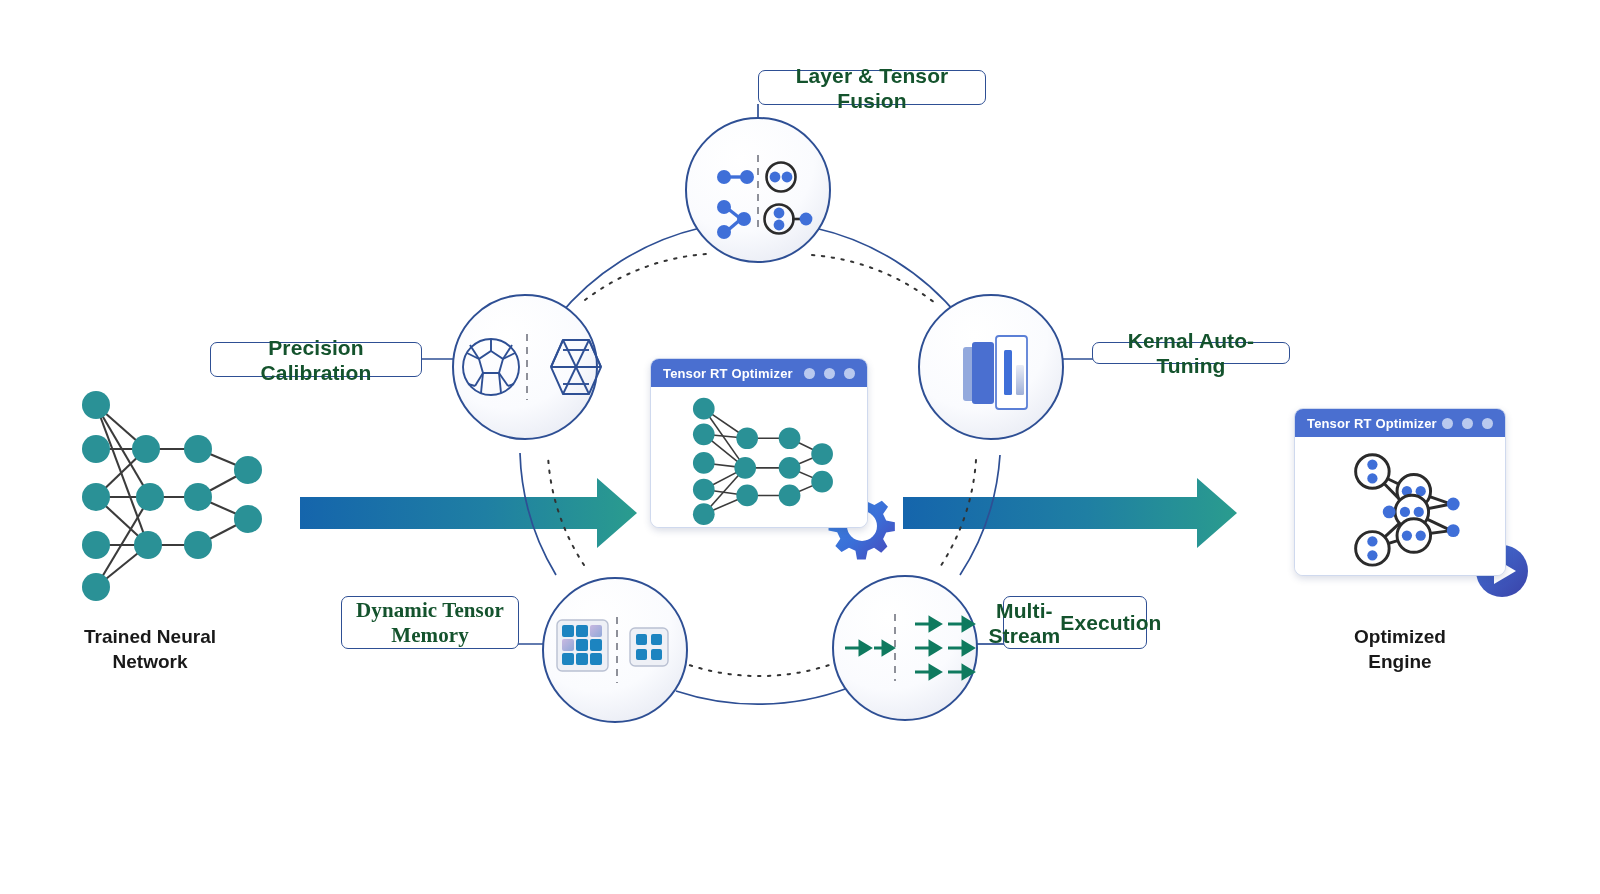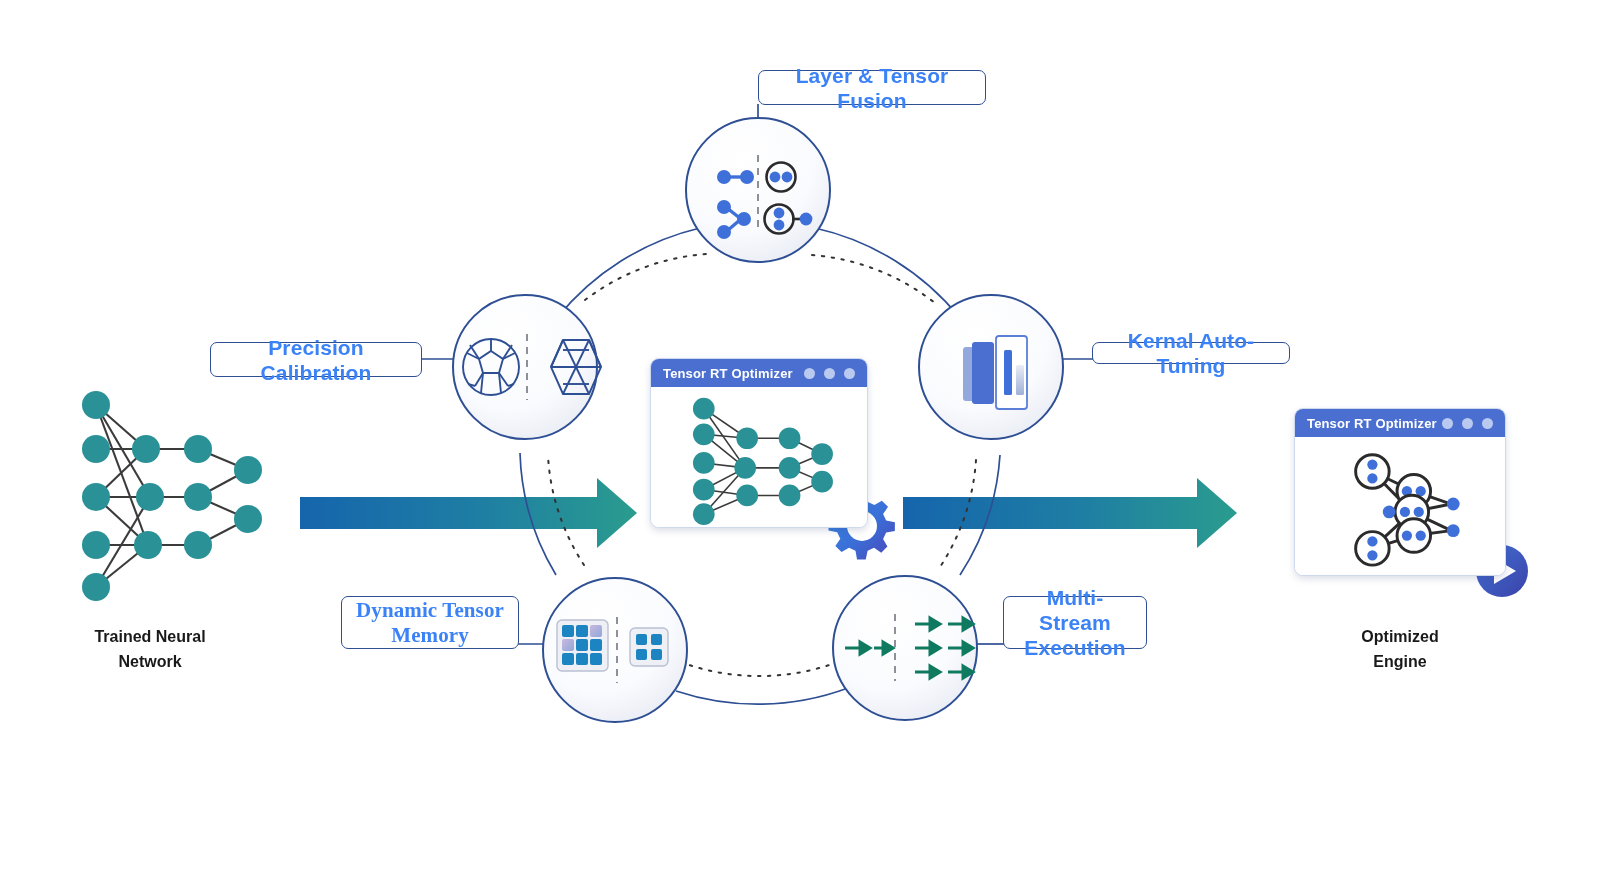--- a/index.html
+++ b/index.html
@@ -9,33 +9,33 @@
     color:#1a1a1a;
   }
   #stage{position:absolute;inset:0;}
   svg.layer{position:absolute;left:0;top:0;width:1600px;height:894px;}
   .cap{
     position:absolute;
     box-sizing:border-box;
     border:1.6px solid #2e4f94;
     border-radius:7px;
     background:#ffffff;
-    color:#3b82f6;
+    color:#14532d;
     font-weight:700;
     font-size:21px;
     line-height:25px;
     text-align:center;
     display:flex;align-items:center;justify-content:center;
     padding:7px 12px;
     letter-spacing:.1px;
   }
   .endlabel{
     position:absolute;
     font-weight:700;
-    font-size:16px;
+    font-size:19px;
     line-height:25px;
     text-align:center;
     color:#191919;
   }
   .win{
     position:absolute;
     box-sizing:border-box;
     background:#ffffff;
     border:1.4px solid #cfd9ee;
     border-radius:9px;
@@ -413,21 +413,21 @@
 
   <div class="cap" style="left:1092px; top:342px; width:198px; height:22px;">
     <span>Kernal Auto-Tuning</span>
   </div>
 
   <div class="cap" style="left:341px; top:596px; width:178px; height:53px; flex-direction:column;font-family:Liberation Serif, serif;">
     <span>Dynamic Tensor</span>
     <span>Memory</span>
   </div>
 
-  <div class="cap" style="left:1003px; top:596px; width:144px; height:53px; flex-direction:column;">
+  <div class="cap" style="left:1003px; top:596px; width:144px; height:53px; ">
     <span>Multi-Stream</span>
     <span>Execution</span>
   </div>
 
   <div class="endlabel" style="left:30px; top:624px; width:240px;">
     <div>Trained Neural</div>
     <div>Network</div>
   </div>
 
   <div class="endlabel" style="left:1285px; top:624px; width:230px;">

